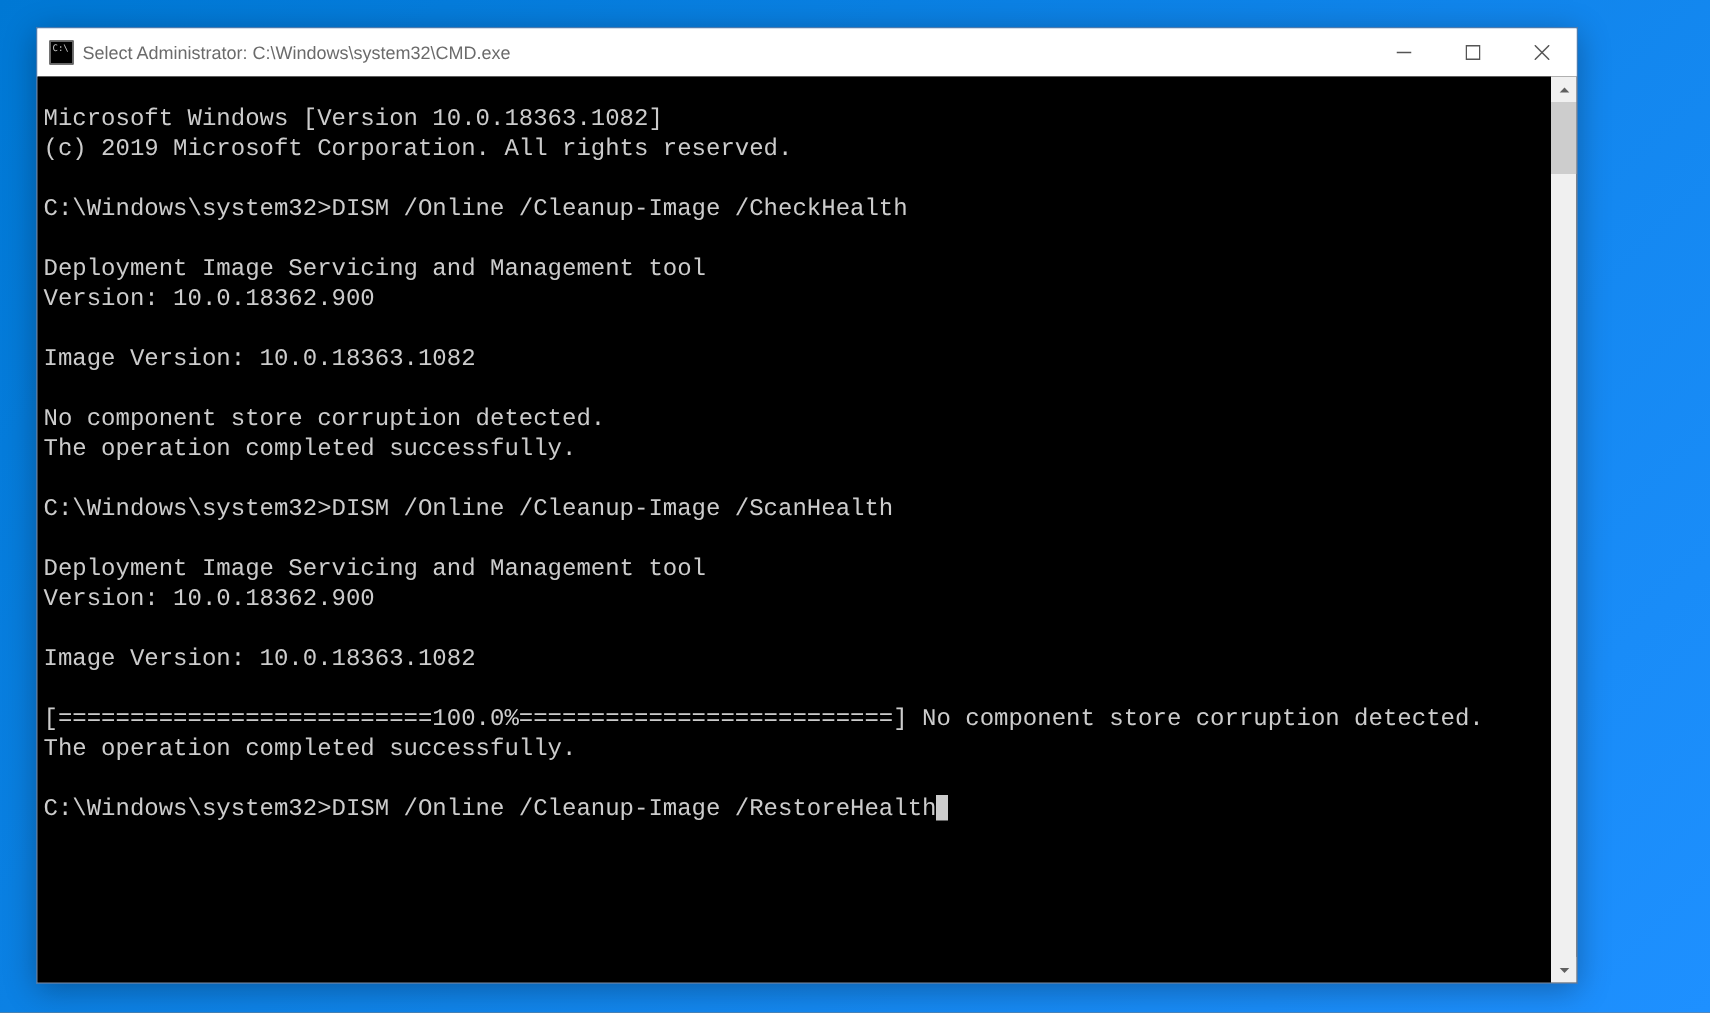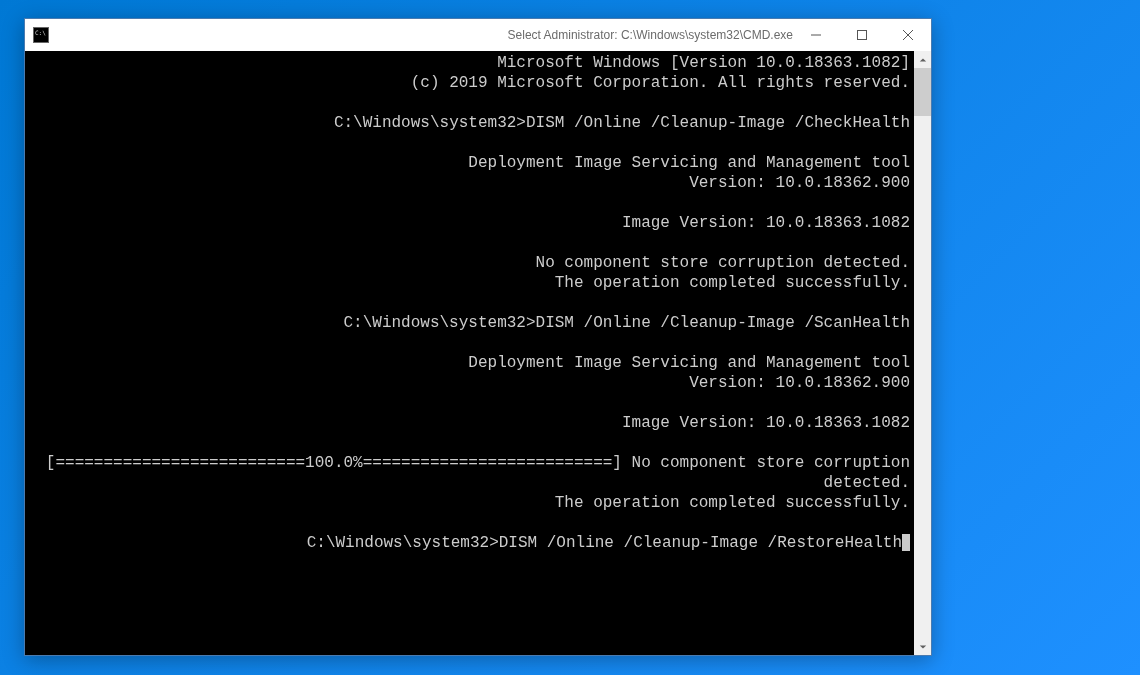--- a/index.html
+++ b/index.html
@@ -12,28 +12,27 @@
       width: 1140px;
       height: 675px;
       font-family: "Segoe UI", Tahoma, sans-serif;
       overflow: hidden;
       position: relative;
     }
     .window {
       position: absolute;
       left: 24px;
       top: 18px;
-      width: 908px;
+      width: 1028px;
       height: 638px;
       background: #ffffff;
       border: 1px solid #4a7bb0;
       box-shadow: 0 4px 20px rgba(0,0,0,0.3);
       display: flex;
       flex-direction: column;
-      text-align: right;
     }
     .titlebar {
       height: 32px;
       background: #ffffff;
       display: flex;
       align-items: center;
       padding-left: 8px;
       flex-shrink: 0;
     }
     .titlebar-icon {
@@ -89,21 +88,21 @@
       background: #000000;
       overflow: hidden;
     }
     .terminal {
       flex: 1;
       background: #000000;
       color: #cccccc;
       font-family: Consolas, "Courier New", monospace;
       font-size: 16px;
       line-height: 20px;
-      padding: 2px 4px;
+      padding: 18px 4px;
       white-space: pre-wrap;
       overflow: hidden;
     }
     .terminal .line {
       min-height: 20px;
     }
     .cursor {
       display: inline-block;
       width: 8px;
       height: 17px;

